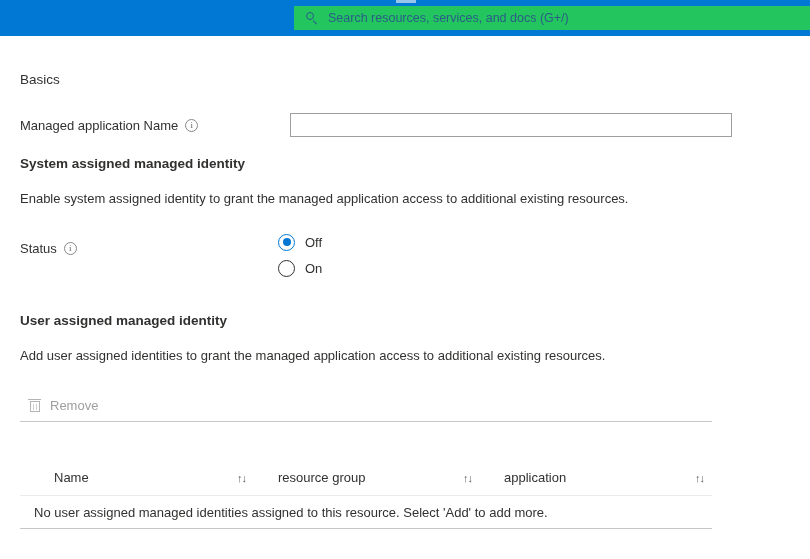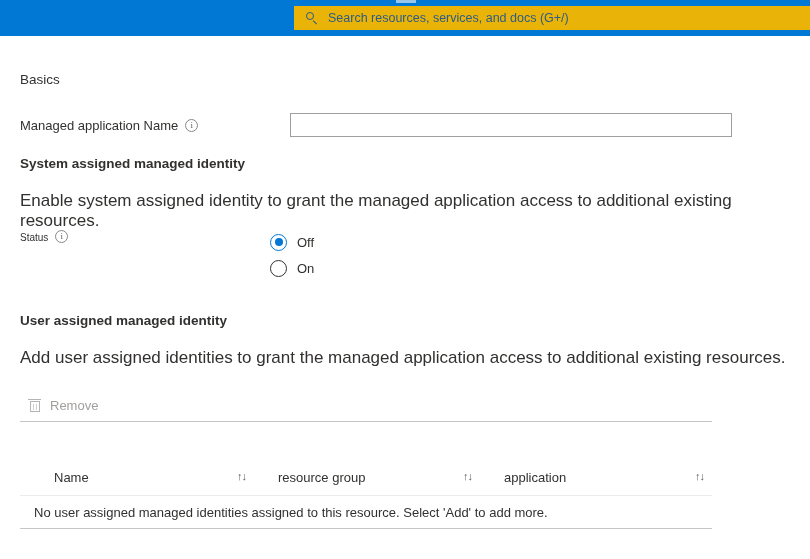--- a/index.html
+++ b/index.html
@@ -52,21 +52,21 @@
     margin-left: 28px;
     white-space: nowrap;
     cursor: pointer;
   }
   .searchbox {
     position: absolute;
     left: 294px;
     top: 6px;
     width: 516px;
     height: 24px;
-    background: #eab308;
+    background: #22c55e;
     display: flex;
     align-items: center;
     cursor: text;
   }
   .searchbox .mag {
     width: 13px;
     height: 13px;
     margin-left: 12px;
     margin-right: 9px;
     flex: none;
@@ -181,46 +181,46 @@
     position: absolute;
     left: 20px;
     font-size: 13.5px;
     font-weight: bold;
     color: #323130;
     text-align: right;
   }
   .section-desc {
     position: absolute;
     left: 20px;
-    font-size: 17px;
+    font-size: 13px;
     color: #323130;
   }
   #sys-heading { top: 156px; }
   #sys-desc { top: 191px; }
   #user-heading { top: 313px; }
   #user-desc { top: 348px; }
 
   
   .status-row {
     position: absolute;
     left: 20px;
     top: 229px;
     width: 692px;
   }
   .status-label {
-    font-size: 10px;
+    font-size: 13px;
     color: #323130;
     position: absolute;
     left: 0;
-    top: 1px;
+    top: 12px;
     white-space: nowrap;
   }
   .radio-group {
     position: absolute;
-    left: 250px;
+    left: 258px;
     top: 0;
   }
   .radio-item {
     display: flex;
     align-items: center;
     height: 26px;
     cursor: pointer;
   }
   .radio {
     width: 17px;
@@ -341,20 +341,21 @@
   .thead {
     display: flex;
     align-items: center;
     height: 35px;
     border-bottom: 1px solid #edebe9;
   }
   .th {
     font-size: 13px;
     color: #323130;
     display: flex;
+    align-items: center;
     justify-content: space-between;
     cursor: pointer;
     box-sizing: border-box;
   }
   .th span.th-label { white-space: nowrap; }
   .th-0 { width: 226px; padding-left: 34px; }
   .th-1 { width: 226px; padding-left: 32px; }
   .th-2 { width: 240px; padding-left: 32px; padding-right: 8px; }
   .sort-icon {
     font-size: 11px;

